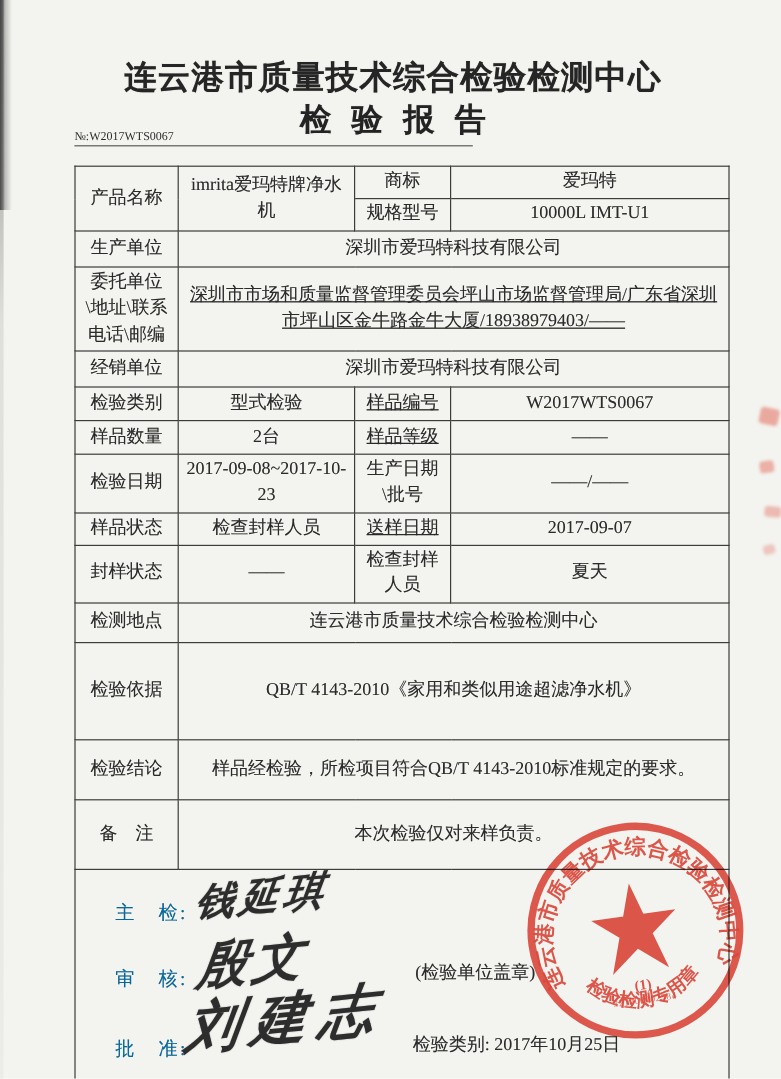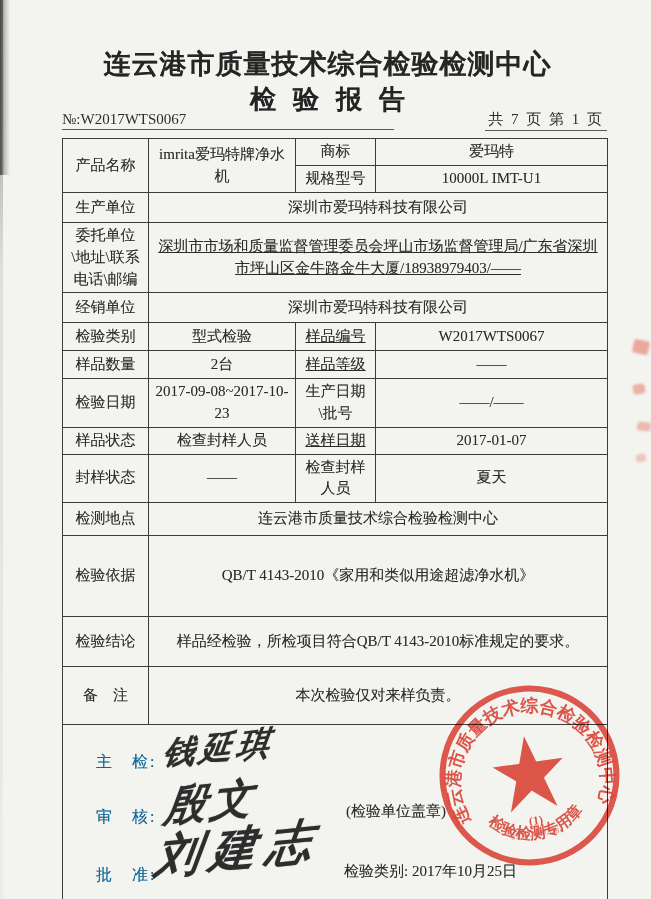--- a/index.html
+++ b/index.html
@@ -23,21 +23,21 @@
     font-size:27px;font-weight:600;letter-spacing:1px;color:#252525;
     text-shadow:0 0 .6px rgba(70,70,70,.55);
   }
   .report-title{
     position:absolute;top:82px;left:40px;width:575px;text-align:center;
     font-size:26px;font-weight:700;letter-spacing:17px;padding-left:17px;box-sizing:border-box;
     color:#232323;text-shadow:0 0 .6px rgba(70,70,70,.55);
   }
   .meta{
     position:absolute;top:109px;left:62px;width:545px;height:22px;
-    display:flex;justify-content:space-between;align-items:center;font-size:15px;
+    display:flex;justify-content:space-between;align-items:flex-start;font-size:10px;
   }
   .report-no{display:inline-block;width:332px;border-bottom:1px solid #5a5a5a;padding-bottom:1px;}
   .page-info{display:inline-block;border-bottom:1px solid #5a5a5a;padding:0 3px 1px 3px;letter-spacing:2px;}
   table.report{
     position:absolute;top:138px;left:62px;width:545px;
     border-collapse:collapse;table-layout:fixed;
   }
   table.report td{
     border:1.6px solid #3c3c3c;
     font-size:15px;text-align:center;vertical-align:middle;
@@ -81,21 +81,20 @@
 
 <div class="page">
   <div class="scan-edge-line"></div>
   <div class="scan-edge"></div>
 
   <div class="org-title">连云港市质量技术综合检验检测中心</div>
   <div class="report-title">检验报告</div>
 
   <div class="meta">
     <span class="report-no">№:W2017WTS0067</span>
-    <span class="page-info">共 7 页 第 1 页</span>
   </div>
 
   <table class="report">
     <colgroup>
       <col style="width:86px">
         <col style="width:147px">
         <col style="width:80px">
         <col style="width:232px">
     </colgroup>
     <tbody>
@@ -136,21 +135,21 @@
       <tr style="height:34px">
         <td>检验日期</td>
         <td class="f13">2017-09-08~2017-10-23</td>
         <td class="f13">生产日期\批号</td>
         <td>——/——</td>
       </tr>
       <tr style="height:26px">
         <td>样品状态</td>
         <td>检查封样人员</td>
         <td class="f14">送样日期</td>
-        <td>2017-01-07</td>
+        <td>2017-09-07</td>
       </tr>
       <tr style="height:30px">
         <td>封样状态</td>
         <td>——</td>
         <td class="f12">检查封样人员</td>
         <td>夏天</td>
       </tr>
       <tr style="height:33px">
         <td>检测地点</td>
         <td colspan="3">连云港市质量技术综合检验检测中心</td>

